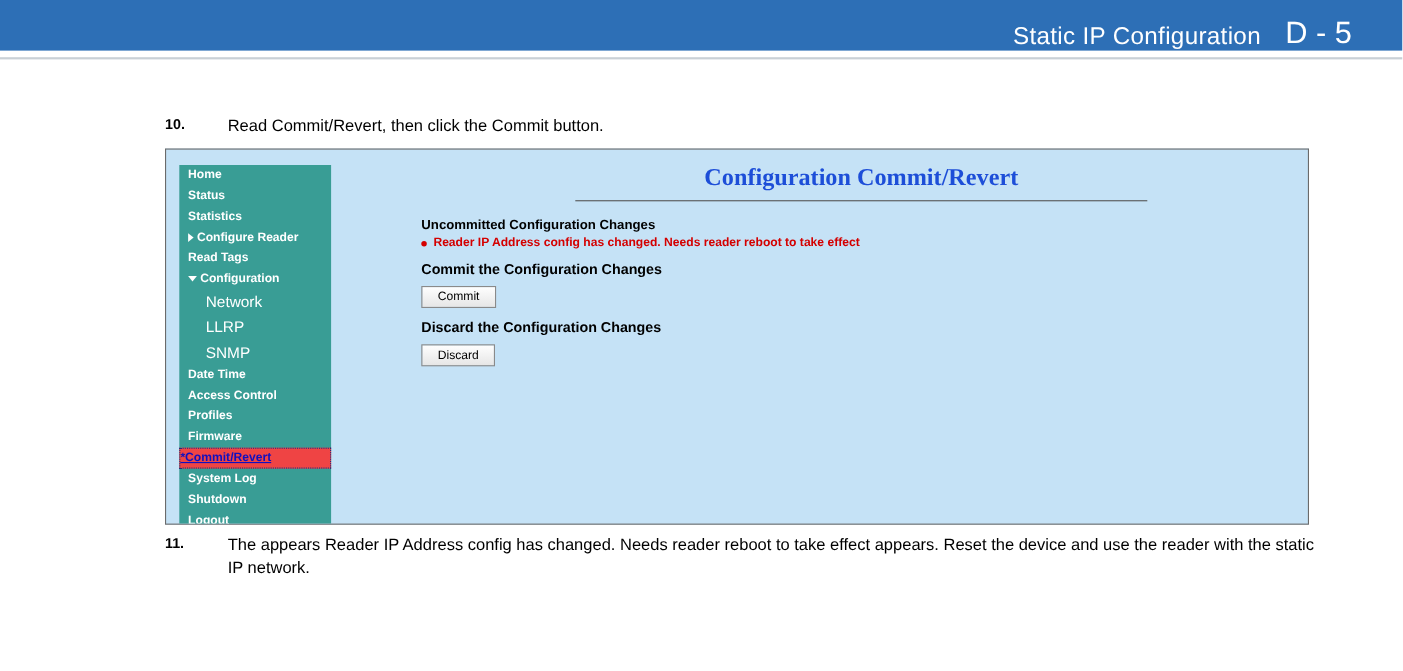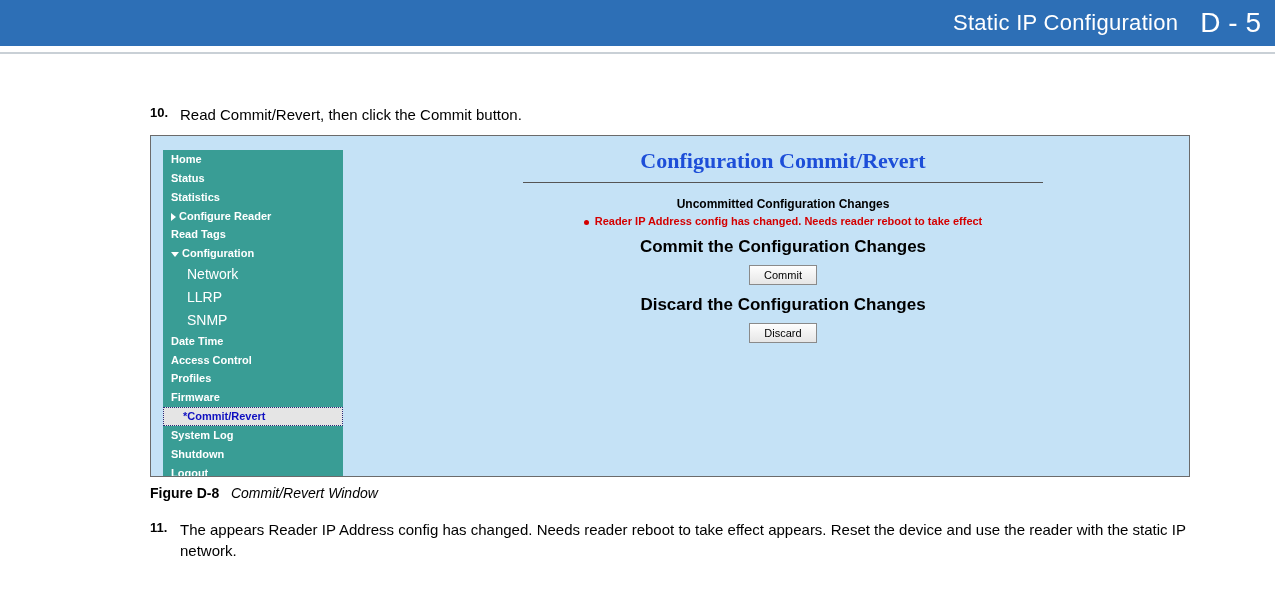--- a/index.html
+++ b/index.html
@@ -3,22 +3,22 @@
 <meta charset="utf-8">
 <style>
   * { box-sizing: border-box; margin: 0; padding: 0; }
   html, body { width: 1275px; height: 610px; background: #ffffff; font-family: Arial, Helvetica, sans-serif; color: #000; }
   .page-header {
     width: 100%;
     height: 46px;
     background: #2d6fb6;
     display: flex;
     justify-content: flex-end;
-    align-items: center;
-    padding-right: 14px;
+    align-items: flex-end;
+    padding-right: 46px;
     color: #ffffff;
     font-family: "Segoe UI Light", "Arial Narrow", Arial, sans-serif;
     font-size: 22px;
     font-weight: 300;
   }
   .page-header .title { margin-right: 22px; letter-spacing: 0.3px; }
   .page-header .pg { font-size: 28px; }
   .header-rule {
     width: 100%;
     height: 2px;
@@ -26,20 +26,21 @@
     margin-top: 6px;
   }
   .content {
     padding: 50px 80px 0 150px;
   }
   .step {
     display: flex;
     margin-bottom: 10px;
     font-size: 15px;
     line-height: 1.4;
+    gap: 27px;
   }
   .step-num {
     width: 30px;
     flex: 0 0 30px;
     font-weight: bold;
     font-size: 13px;
   }
   .step-text { }
   .step-text b, .step-text strong { font-weight: normal; }
 
@@ -51,21 +52,21 @@
     background: #c5e2f6;
     position: relative;
     overflow: hidden;
   }
 
   
   .sidebar {
     position: absolute;
     left: 12px;
     top: 14px;
-    width: 180px;
+    width: 138px;
     background: #399d95;
     font-family: Arial, sans-serif;
     font-size: 11px;
     line-height: 1.35;
   }
   .sidebar .item {
     padding: 2px 6px 2px 8px;
     color: #ffffff;
     white-space: nowrap;
     cursor: pointer;
@@ -84,26 +85,27 @@
   .sidebar .item .tri-down {
     display: inline-block;
     width: 0; height: 0;
     border-left: 4px solid transparent;
     border-right: 4px solid transparent;
     border-top: 5px solid #ffffff;
     margin-right: 3px;
     vertical-align: middle;
   }
   .sidebar .item.selected {
-    background: #e5e5e5;
+    background: #ef4444;
     color: #1010c0;
     font-weight: bold;
     border: 1px dotted #2a2a7a;
     margin: 0;
-    padding: 1px 19px;
+    padding: 1px 0;
+    text-decoration: underline;
   }
 
   
   .panel {
     position: absolute;
     left: 232px;
     top: 6px;
     right: 6px;
   }
   .panel-title {
@@ -112,21 +114,21 @@
     font-size: 22px;
     font-weight: bold;
     color: #1d4ed8;
     padding: 6px 0 4px;
   }
   .panel-hr {
     margin: 4px 140px 14px 140px;
     border: none;
     border-top: 1px solid #555;
   }
-  .panel .center { text-align: center; }
+  .panel .center { }
   .panel .subhdr {
     font-family: Arial, sans-serif;
     font-size: 12px;
     font-weight: bold;
     margin-top: 6px;
     color: #000;
   }
   .panel .bullet-line {
     font-family: Arial, sans-serif;
     font-size: 11px;
@@ -136,21 +138,21 @@
   }
   .panel .bullet-line .dot {
     display: inline-block;
     width: 5px; height: 5px; border-radius: 50%;
     background: #d40000;
     vertical-align: middle;
     margin-right: 6px;
   }
   .panel .section-title {
     font-family: Arial, sans-serif;
-    font-size: 17px;
+    font-size: 13px;
     font-weight: bold;
     margin: 10px 0 8px;
     color: #000;
   }
   .win-btn {
     display: inline-block;
     border: 1px solid #8a8a8a;
     background: linear-gradient(#fefefe,#e6e6e6);
     font-family: "MS Sans Serif", Arial, sans-serif;
     font-size: 11px;
@@ -220,23 +222,20 @@
         </div>
         <div class="section-title">Commit the Configuration Changes</div>
         <div><span class="win-btn">Commit</span></div>
         <div class="section-title">Discard the Configuration Changes</div>
         <div><span class="win-btn">Discard</span></div>
       </div>
     </div>
 
   </div>
 
-  <div class="fig-caption">
-    <span class="lbl">Figure D-8</span>&nbsp;&nbsp;&nbsp;<span class="title">Commit/Revert Window</span>
-  </div>
 
   <div class="step">
     <div class="step-num">11.</div>
     <div class="step-text">
       <span>The appears </span><b>Reader IP Address config has changed. Needs reader reboot to take effect</b><span> appears. Reset the device and use the reader with the static IP network.</span>
     </div>
   </div>
 
 </div>
 

